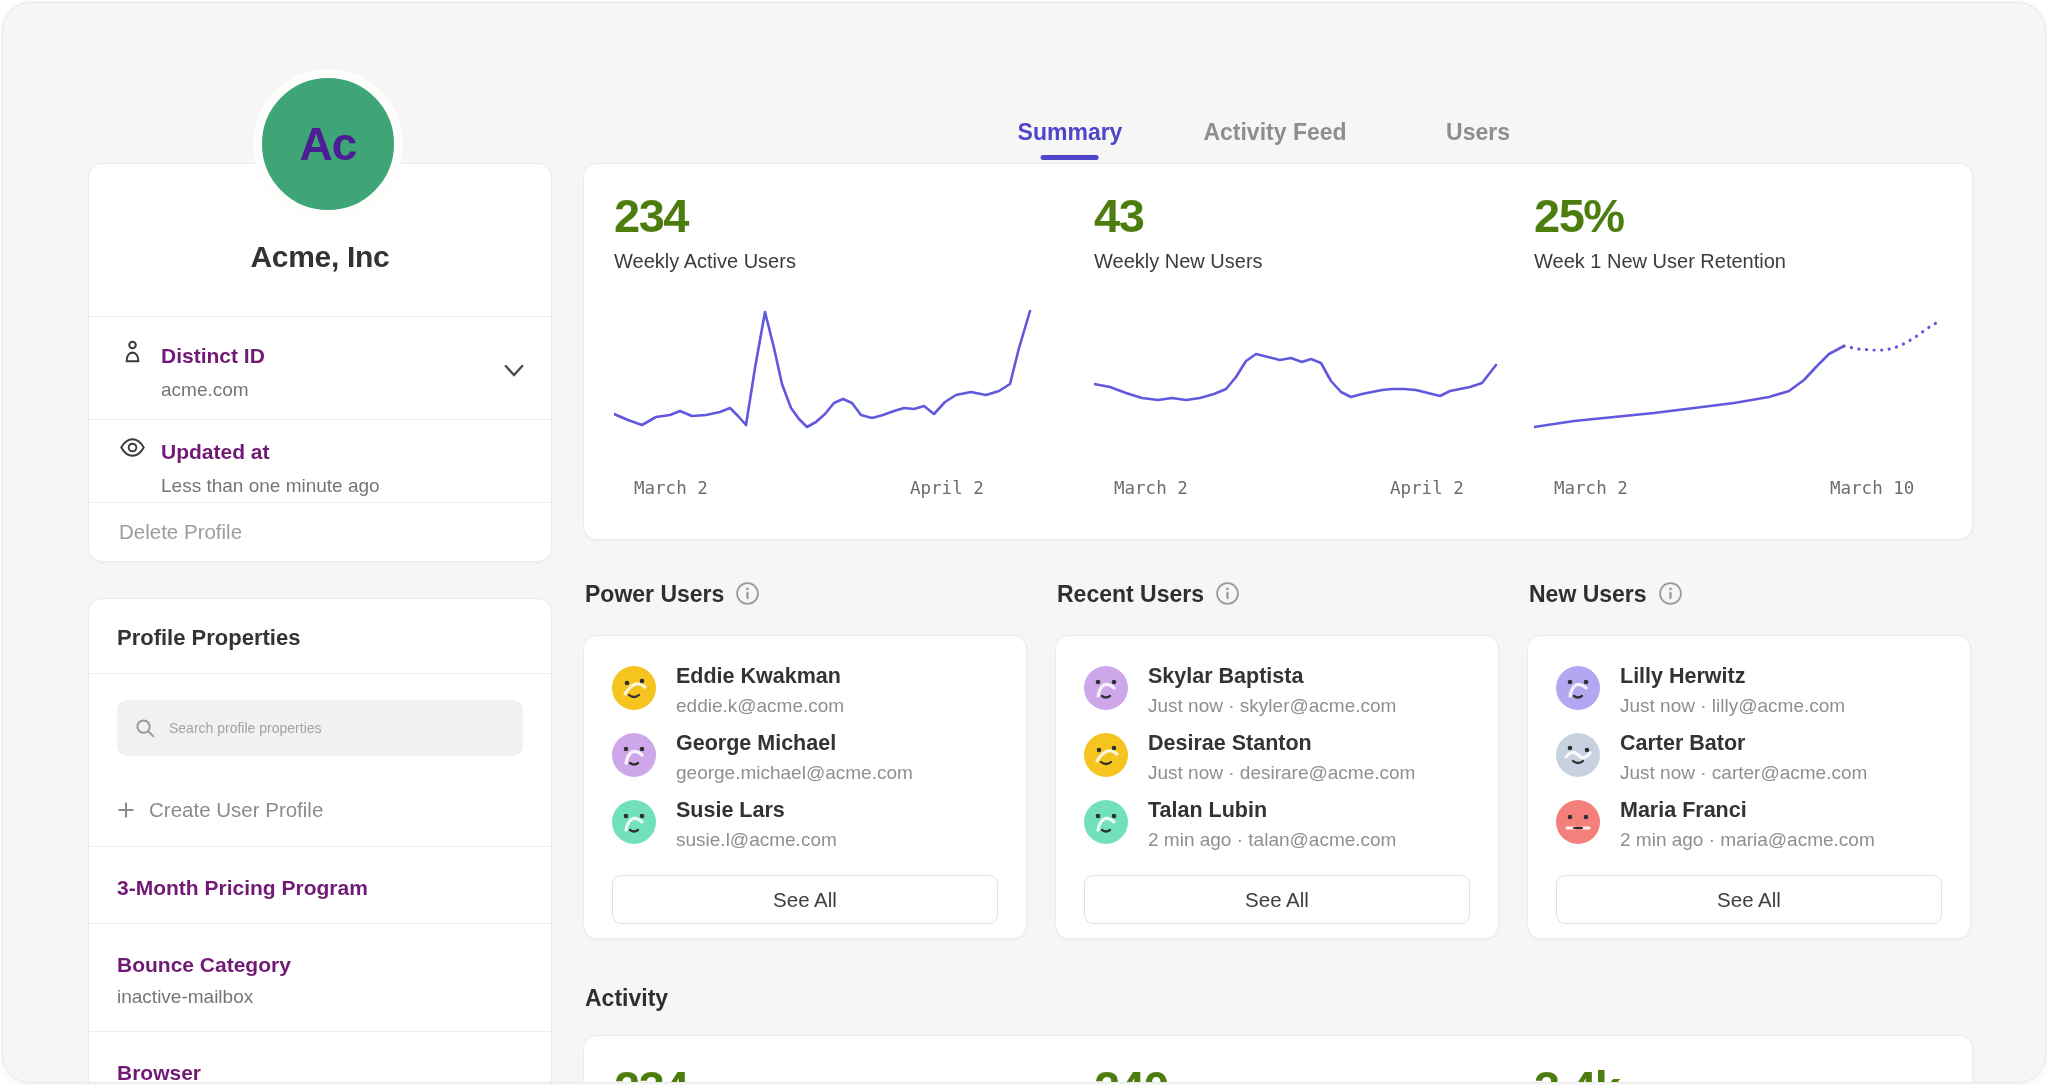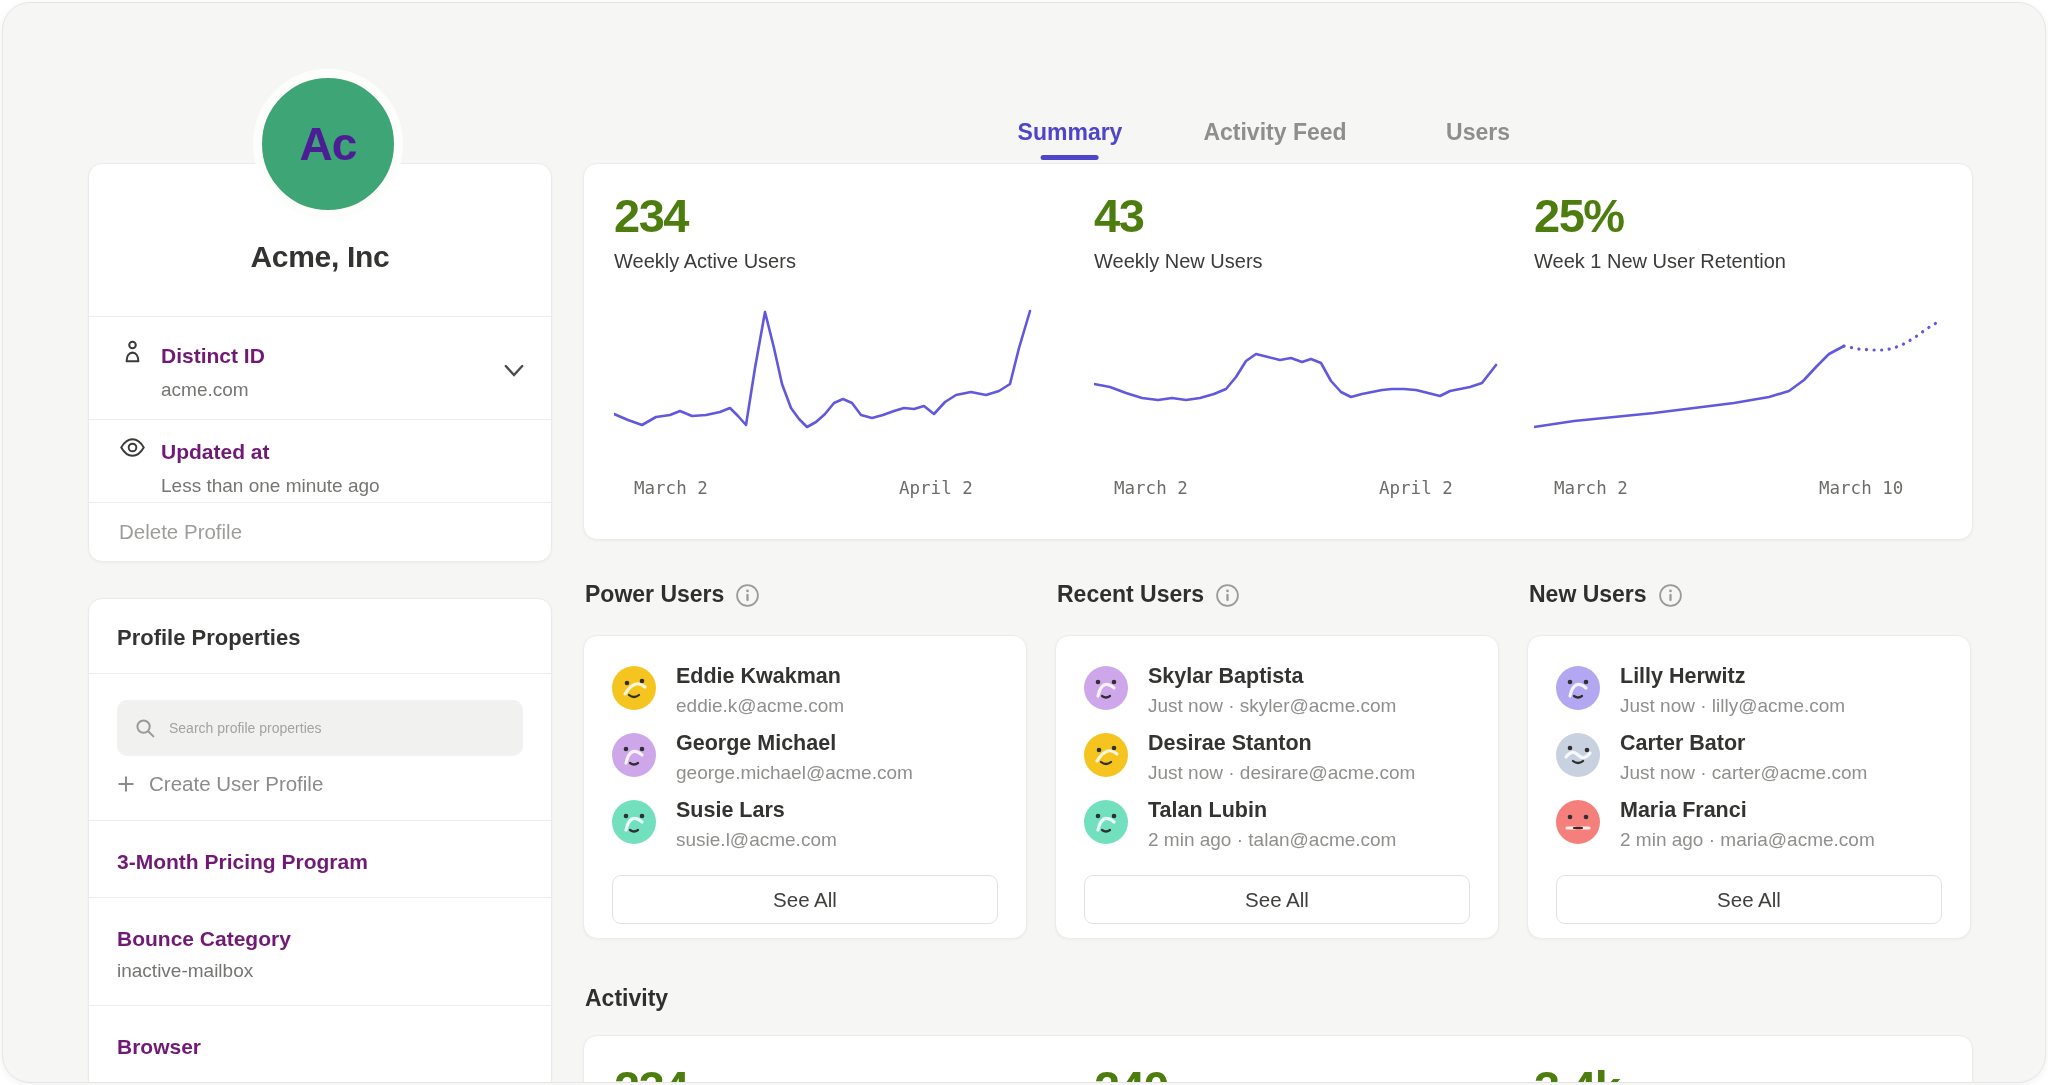--- a/index.html
+++ b/index.html
@@ -26,21 +26,21 @@
   .row-updated{top:268px;}
   .pc-div3{position:absolute;top:338px;}
   .delete-btn{position:absolute;top:356px;left:30px;font-size:20.5px;color:#9d9d9b;cursor:pointer;}
 
   .props-card{left:85px;top:595px;width:462px;height:620px;}
   .props-title{margin:0;padding:26px 28px 22px;font-size:22px;font-weight:700;color:#333332;}
   .search-box{position:relative;margin:26px 28px 0;height:56px;background:#f1f1ef;border-radius:10px;display:flex;align-items:center;}
   .search-box svg{position:absolute;left:17px;top:17px;width:22px;height:22px;}
   .search-box input{border:none;outline:none;background:transparent;width:100%;padding-left:52px;font-size:14px;color:#0369a1;font-family:"Liberation Sans",sans-serif;}
   .search-box input::placeholder{color:#a3a3a1;}
-  .create-row{display:flex;align-items:center;gap:14px;margin:16px 28px 24px;color:#8b8b89;font-size:20.5px;cursor:pointer;}
+  .create-row{display:flex;align-items:center;gap:14px;margin:42px 28px 24px;color:#8b8b89;font-size:20.5px;cursor:pointer;}
   .create-row svg{width:18px;height:18px;}
   .proprow{padding:21px 28px 23px;}
   .proprow .plabel{font-size:21px;}
   .proprow .pvalue{margin-top:9px;}
 
   
   .main{position:absolute;left:580px;top:0;width:1388px;height:1085px;}
   .tabs{position:absolute;top:116px;left:0;width:100%;height:52px;}
   .tab{position:absolute;transform:translateX(-50%);font-size:23px;font-weight:600;color:#8e8e8c;cursor:pointer;white-space:nowrap;text-align:center;}
   .tab.active{color:var(--accent);}
@@ -49,23 +49,23 @@
   .tab-1{left:692px;}
   .tab-2{left:895px;}
 
   .summary-card{left:0;top:160px;width:1388px;height:375px;}
   .stat-col{position:absolute;top:0;width:430px;height:100%;}
   .stat-col.c0{left:30px;} .stat-col.c1{left:510px;} .stat-col.c2{left:950px;}
   .stat-value{position:absolute;top:24px;font-size:47px;font-weight:700;color:#4d7c0f;letter-spacing:-1.5px;}
   .stat-label{position:absolute;top:86px;font-size:20px;color:#3b3b3a;}
   .spark{position:absolute;top:132px;left:0;width:430px;height:168px;}
   .axis{position:absolute;top:314px;left:0;width:100%;font-family:"DejaVu Sans Mono","Liberation Mono",monospace;font-size:17.5px;color:#6c6c6a;}
-  .axis .xl{position:absolute;left:20px;} .axis .xr{position:absolute;left:285px;}
-
-  .sec-head{position:absolute;top:578px;margin:0;font-size:23px;font-weight:700;color:#2f2f2e;display:flex;align-items:flex-end;gap:11px;}
+  .axis .xl{position:absolute;left:20px;} .axis .xr{position:absolute;left:296px;}
+
+  .sec-head{position:absolute;top:578px;margin:0;font-size:23px;font-weight:700;color:#2f2f2e;display:flex;align-items:flex-start;gap:11px;}
   .sec-head svg{width:25px;height:25px;cursor:pointer;}
   .h0{left:2px;} .h1{left:474px;} .h2{left:946px;}
   .users-card{top:632px;width:442px;height:302px;}
   .uc0{left:0;} .uc1{left:472px;} .uc2{left:944px;}
   .user-row{position:absolute;left:28px;right:20px;height:58px;cursor:pointer;}
   .ur0{top:28px;} .ur1{top:95px;} .ur2{top:162px;}
   .uavatar{position:absolute;left:0;top:2px;width:44px;height:44px;border-radius:50%;}
   .face{position:absolute;inset:0;width:100%;height:100%;}
   .face circle{fill:#2f2f2f;}
   .face .sm{stroke:#2f2f2f;fill:none;stroke-width:2.2;stroke-linecap:round;}

